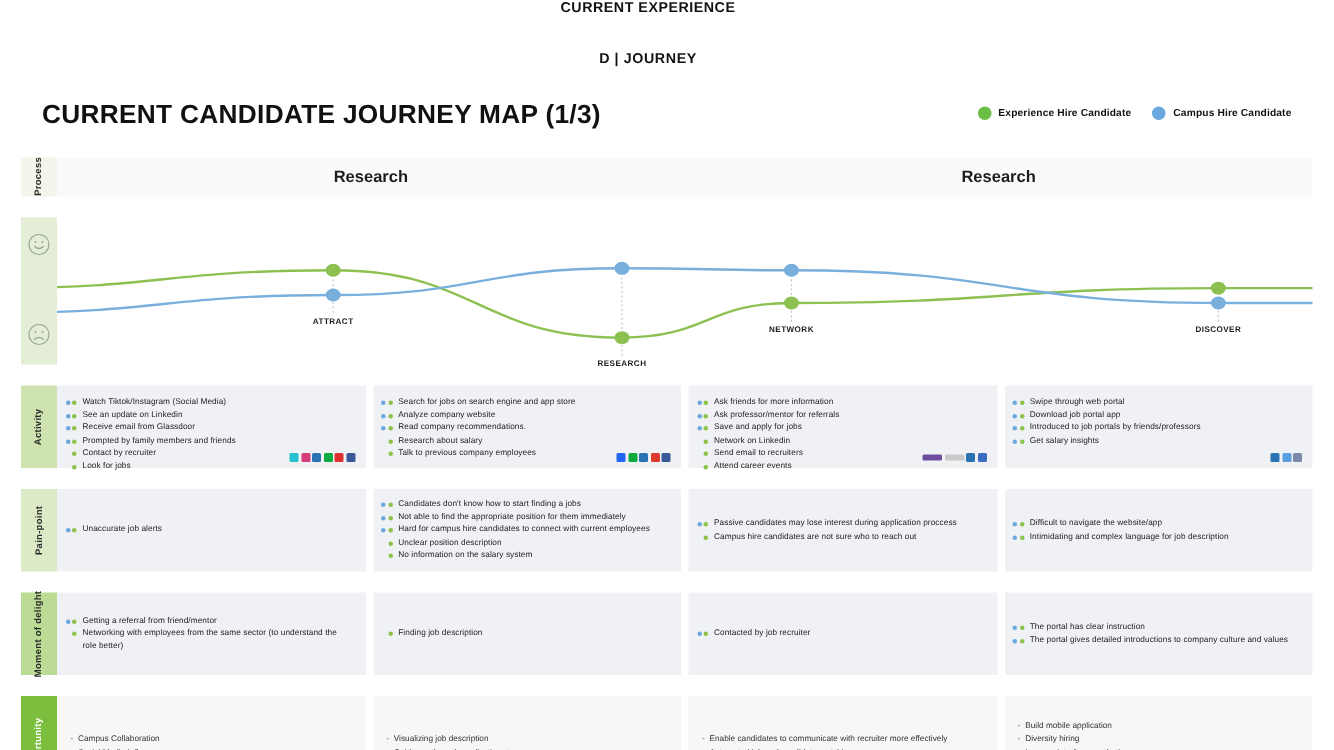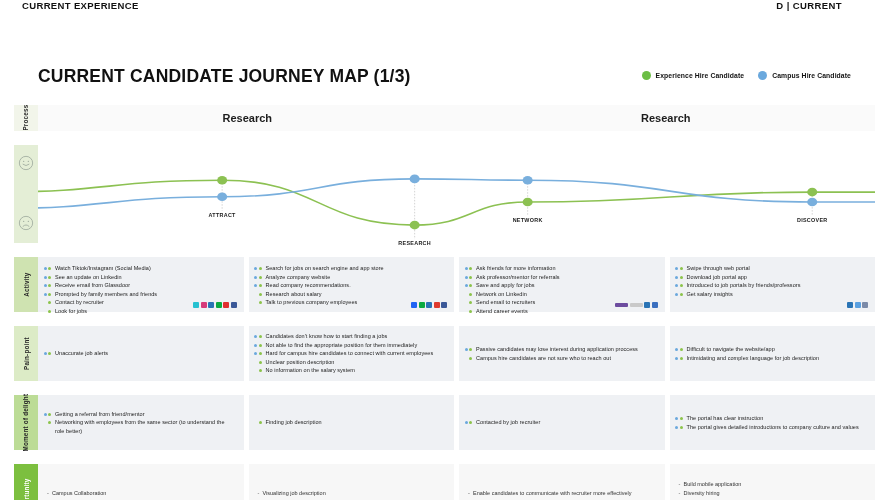--- a/index.html
+++ b/index.html
@@ -7,36 +7,37 @@
     width: 889px; height: 500px;
     background: #ffffff;
     font-family: "Liberation Sans", sans-serif;
     overflow: hidden;
   }
 
   
   .topbar {
     position: absolute; top: 0; left: 0;
     width: 864px; height: 45px;
-    display: flex; justify-content: space-between;
+    display: flex; align-items: center; justify-content: space-between;
     padding: 0 22px;
+    flex-direction: column;
   }
   .brand-left {
     font-size: 9.5px; font-weight: bold; letter-spacing: .35px;
     color: #111; text-transform: uppercase;
   }
   .brand-right {
     font-size: 9.5px; font-weight: bold; letter-spacing: .4px; color: #111;
   }
 
   .title-row {
     position: absolute; top: 58px; left: 0;
     width: 889px; height: 36px;
     display: flex; align-items: center; justify-content: space-between;
-    padding: 0 38px;
+    padding: 0 28px;
   }
   .page-title {
     font-size: 17.5px; font-weight: bold; letter-spacing: .2px; color: #111;
     text-transform: uppercase;
   }
   .legend { display: flex; align-items: center; gap: 14px; padding-bottom: 1px; }
   .legend-item { display: flex; align-items: center; gap: 5px; }
   .legend-dot { width: 9px; height: 9px; border-radius: 50%; display: block; }
   .legend-label { font-size: 6.8px; font-weight: bold; color: #111; letter-spacing: .1px; }
 
@@ -137,21 +138,21 @@
   .mini-icon {
     width: 6px; height: 6px; border-radius: 1px; display: block;
   }
   .mini-wide { width: 13px; height: 4px; border-radius: 1px; display: block; }
 </style>
 </head>
 <body>
 
 <div class="topbar">
   <div class="brand-left">CURRENT EXPERIENCE</div>
-  <div class="brand-right">D | CURRENT</div>
+  <div class="brand-right">D | JOURNEY</div>
 </div>
 
 <div class="title-row">
   <div class="page-title">CURRENT CANDIDATE JOURNEY MAP (1/3)</div>
   <div class="legend">
     <div class="legend-item">
       <span class="legend-dot" id="lg0" style="background: rgb(108, 190, 69);"></span>
       <span class="legend-label">Experience Hire Candidate</span>
     </div>
     <div class="legend-item">

